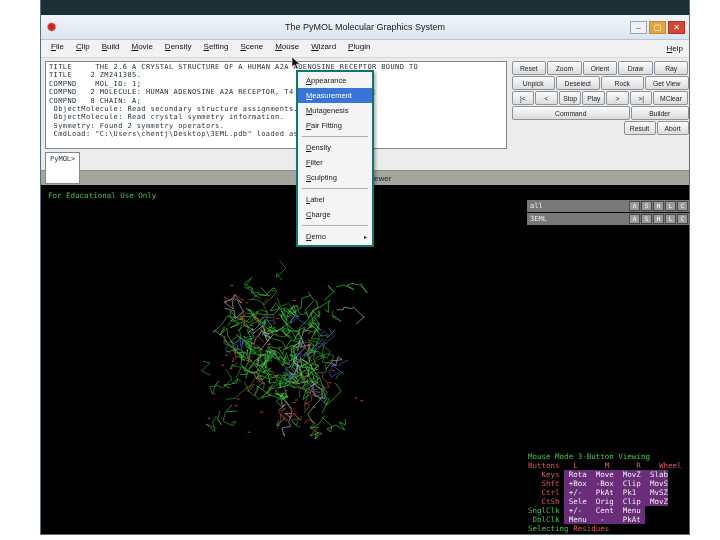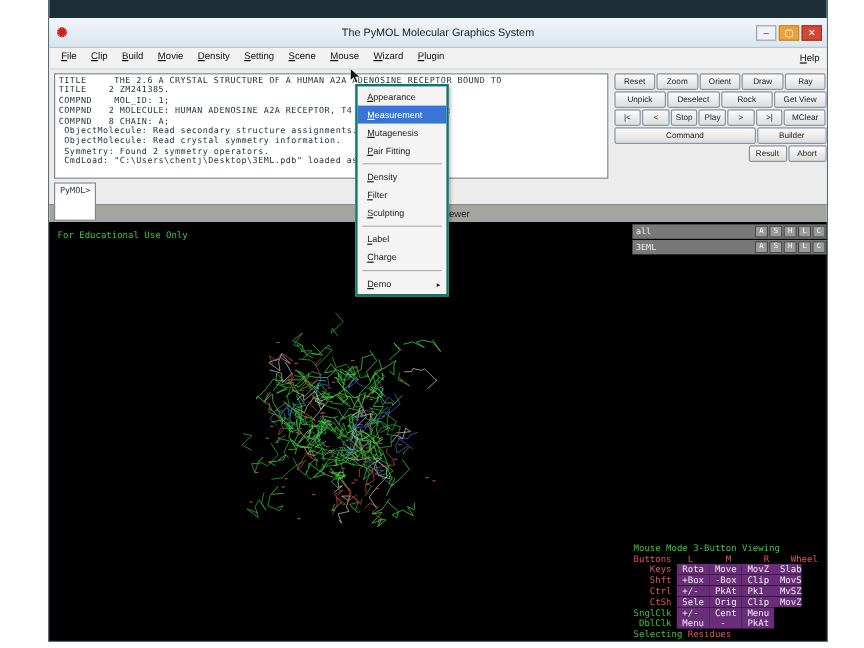--- a/index.html
+++ b/index.html
@@ -57,21 +57,21 @@
   .submenu-arrow{font-size:6px;margin-left:2px}
   .menu-sep{height:1px;background:#b0b0b0;margin:3px 4px}
 
   .viewer-titlebar{height:15px;background:#a3a69f;display:flex;align-items:center;justify-content:center;
                    font-size:8px;color:#222;border-top:1px solid #8a8c86}
   .viewer-body{display:flex;height:350px;background:#000}
   .viewport{position:relative;width:485px;height:350px;background:#000;overflow:hidden}
   .watermark{position:absolute;left:7px;top:6px;font-family:"DejaVu Sans Mono",monospace;
              font-size:7.5px;color:#3ec43e;white-space:pre}
   .side-panel{position:relative;flex:1;background:#000;overflow:hidden}
-  .object-panel{padding-top:2px}
+  .object-panel{padding-top:15px}
   .obj-row{display:flex;align-items:center;height:12px;background:#787878;margin:0 0 1px 1px}
   .obj-name{font-family:"DejaVu Sans Mono",monospace;font-size:7px;color:#f0f0f0;padding-left:3px;flex:1}
   .obj-btns{display:flex;gap:1px;margin-right:1px}
   .obj-btn{width:11px;height:10px;background:#9a9a9a;border:1px solid #4a4a4a;color:#fff;font-size:6px;
            line-height:8px;text-align:center;font-family:"DejaVu Sans Mono",monospace;cursor:default}
   .mouse-panel{position:absolute;left:2px;right:0;bottom:2px}
   .mp-line{font-family:"DejaVu Sans Mono",monospace;font-size:7.5px;line-height:9px;white-space:pre;overflow:hidden}
   .mp-green{color:#3ec43e}
   .mp-red{color:#e05555}
   .mp-cell{color:#eeeeee;background:#6a2d7a}

